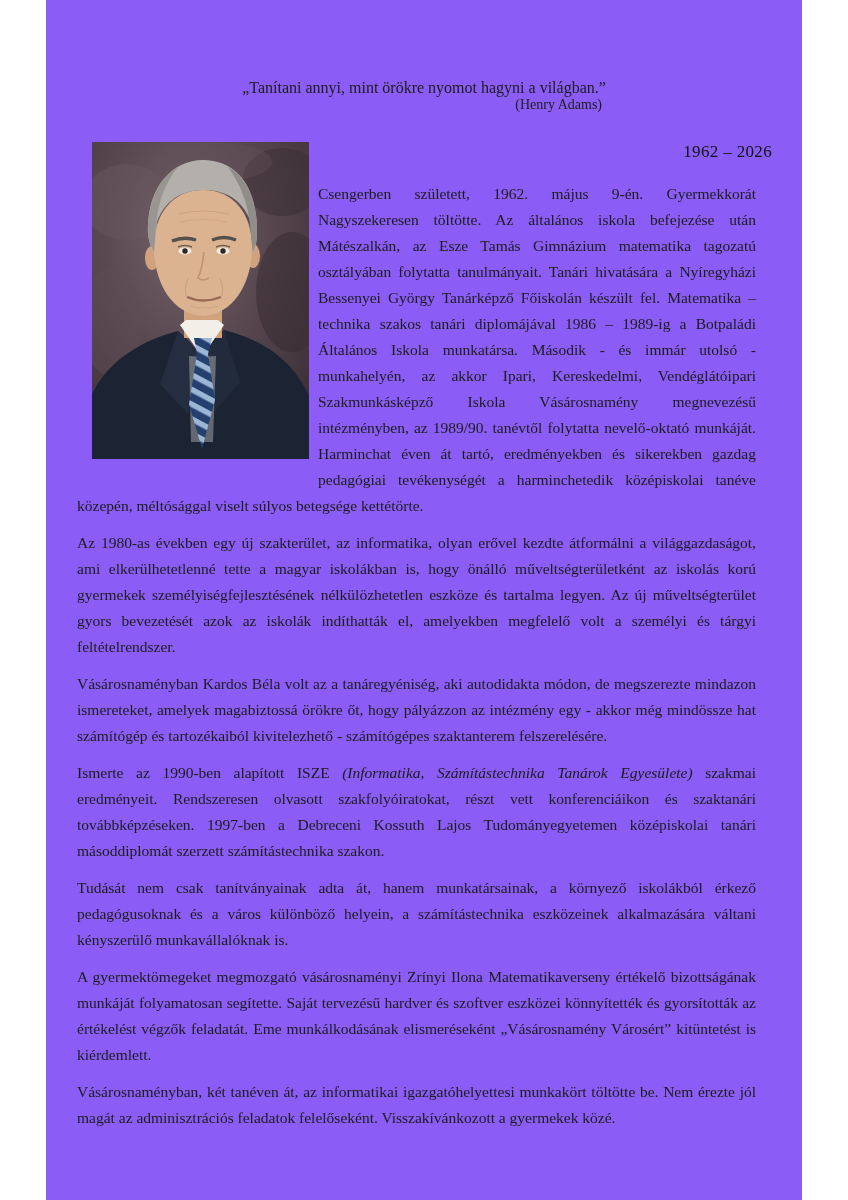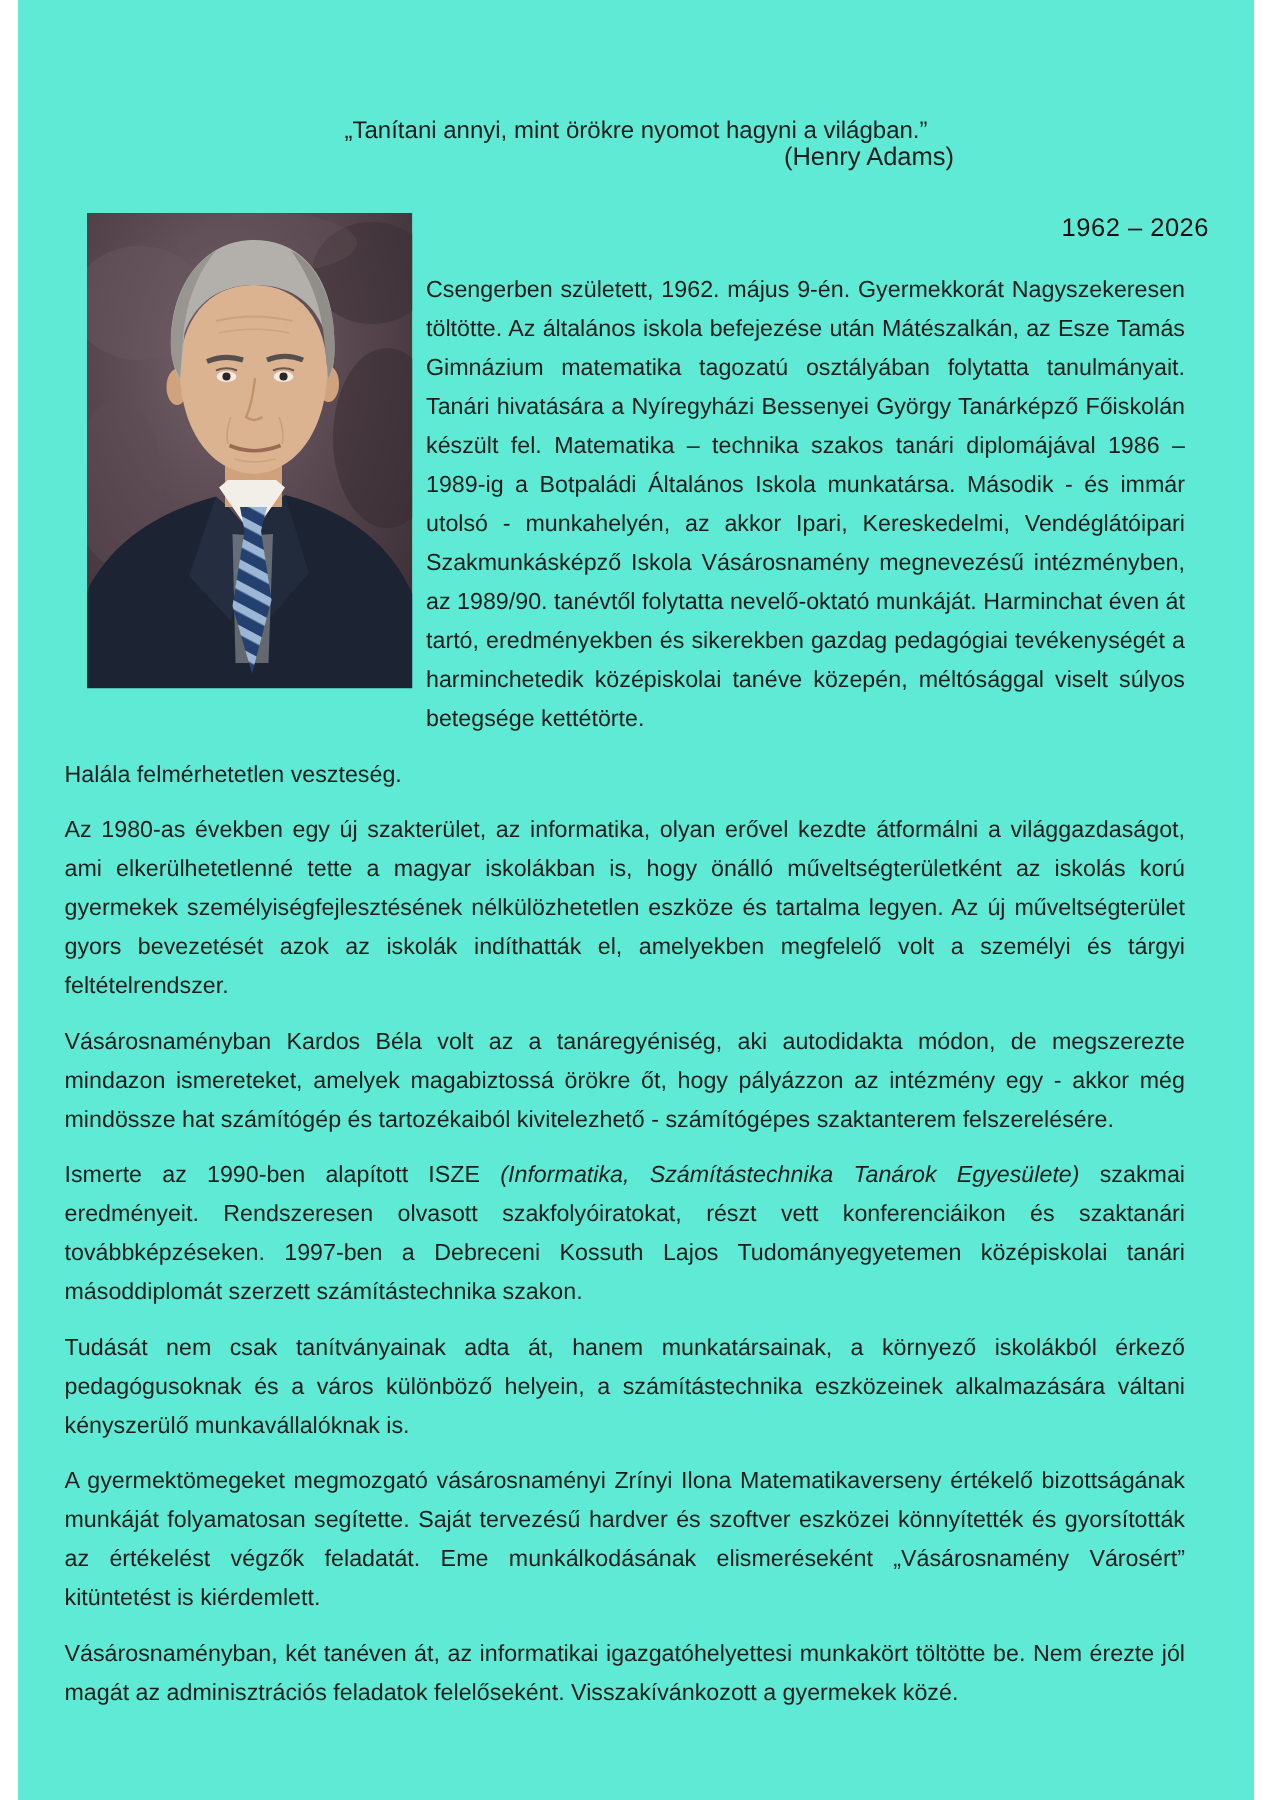--- a/index.html
+++ b/index.html
@@ -1,36 +1,36 @@
 <!DOCTYPE html>
 <html lang="hu"><head>
 <meta charset="utf-8">
 <style>
   html,body{margin:0;padding:0;background:#ffffff;}
   .page{
     position:relative;
-    width:824px;height:1200px;
+    width:756px;height:1200px;
     margin:0 auto;
-    background:#5eead4;
-    font-family:Liberation Sans, sans-serif;
+    background:#8b5cf6;
+    font-family:Liberation Serif, serif;
     color:#1c1c1c;
     overflow:hidden;
     box-sizing:border-box;
   }
   .quote-block{
     margin-top:78px;
     text-align:center;
   }
   .quote-text{
     font-size:16px;
     line-height:20px;
     color:#1c1c1c;
   }
   .quote-attr{
-    font-size:17px;
+    font-size:14px;
     line-height:14px;
     text-align:right;
     padding-right:200px;
     color:#1c1c1c;
   }
   .body-block{
     margin:28px 30px 0 31px; 
     font-size:15.5px;
     line-height:26px;
     text-align:justify;
@@ -143,21 +143,20 @@
         <path d="M95,155 Q111,162 129,155" stroke="#9a6a55" stroke-width="2.4" fill="none"></path>
         <path d="M98,164 Q111,168 126,164" stroke="#c79c77" stroke-width="1" fill="none" opacity="0.7"></path>
       </svg>
     </div>
 
     <div class="doc-dates">1962 – 2026</div>
 
     <p class="para first-para">Csengerben született, 1962. május 9-én. Gyermekkorát Nagyszekeresen töltötte. Az általános iskola befejezése után Mátészalkán, az Esze Tamás Gimnázium matematika tagozatú osztályában folytatta tanulmányait. Tanári hivatására a Nyíregyházi Bessenyei György Tanárképző Főiskolán készült fel. Matematika – technika szakos tanári diplomájával 1986 – 1989-ig a Botpaládi Általános Iskola munkatársa. Második - és immár utolsó - munkahelyén, az akkor Ipari, Kereskedelmi, Vendéglátóipari Szakmunkásképző Iskola Vásárosnamény megnevezésű intézményben, az 1989/90. tanévtől folytatta nevelő-oktató munkáját. Harminchat éven át tartó, eredményekben és sikerekben gazdag pedagógiai tevékenységét a harminchetedik középiskolai tanéve közepén, méltósággal viselt súlyos betegsége kettétörte.</p>
 
 
-    <p class="para">Halála felmérhetetlen veszteség.</p>
 
     <p class="para">Az 1980-as években egy új szakterület, az informatika, olyan erővel kezdte átformálni a világgazdaságot, ami elkerülhetetlenné tette a magyar iskolákban is, hogy önálló műveltségterületként az iskolás korú gyermekek személyiségfejlesztésének nélkülözhetetlen eszköze és tartalma legyen. Az új műveltségterület gyors bevezetését azok az iskolák indíthatták el, amelyekben megfelelő volt a személyi és tárgyi feltételrendszer.</p>
 
     <p class="para">Vásárosnaményban Kardos Béla volt az a tanáregyéniség, aki autodidakta módon, de megszerezte mindazon ismereteket, amelyek magabiztossá örökre őt, hogy pályázzon az intézmény egy - akkor még mindössze hat számítógép és tartozékaiból kivitelezhető - számítógépes szaktanterem felszerelésére.</p>
 
     <p class="para"><span>Ismerte az 1990-ben alapított ISZE </span><span class="italic">(Informatika, Számítástechnika Tanárok Egyesülete)</span><span> szakmai eredményeit. Rendszeresen olvasott szakfolyóiratokat, részt vett konferenciáikon és szaktanári továbbképzéseken. 1997-ben a Debreceni Kossuth Lajos Tudományegyetemen középiskolai tanári másoddiplomát szerzett számítástechnika szakon.</span></p>
 
     <p class="para">Tudását nem csak tanítványainak adta át, hanem munkatársainak, a környező iskolákból érkező pedagógusoknak és a város különböző helyein, a számítástechnika eszközeinek alkalmazására váltani kényszerülő munkavállalóknak is.</p>
 
     <p class="para">A gyermektömegeket megmozgató vásárosnaményi Zrínyi Ilona Matematikaverseny értékelő bizottságának munkáját folyamatosan segítette. Saját tervezésű hardver és szoftver eszközei könnyítették és gyorsították az értékelést végzők feladatát. Eme munkálkodásának elismeréseként „Vásárosnamény Városért” kitüntetést is kiérdemlett.</p>

